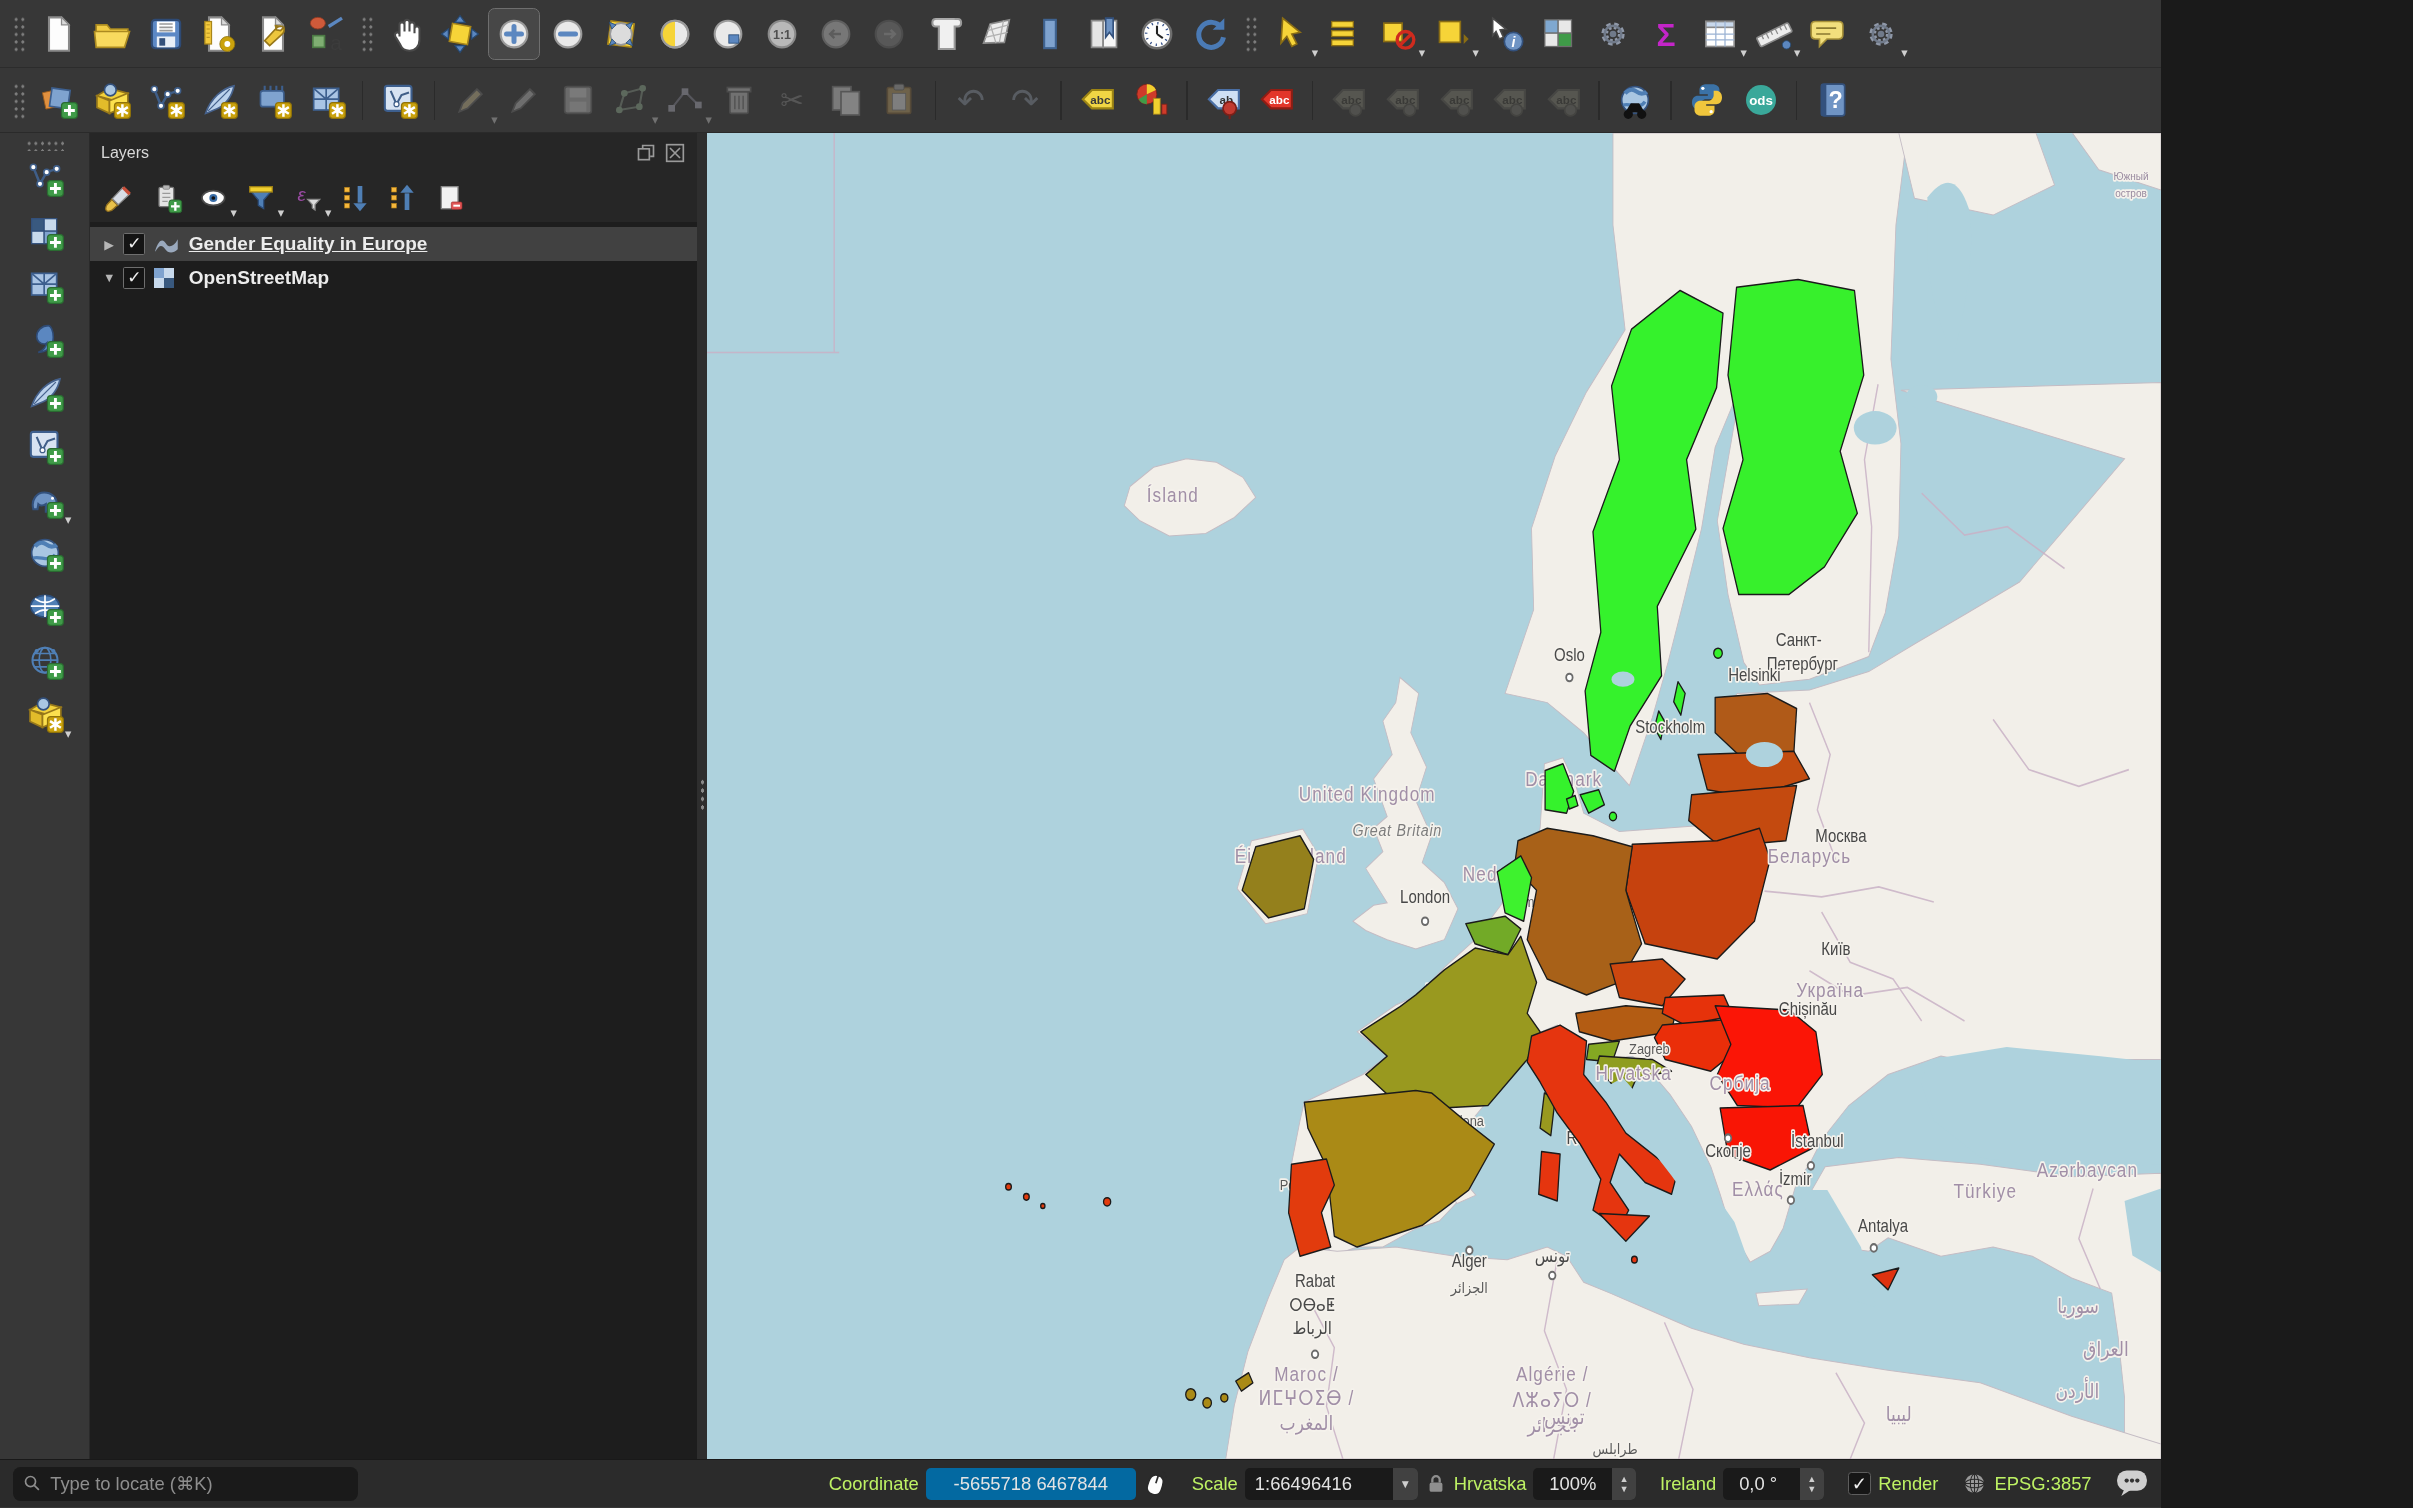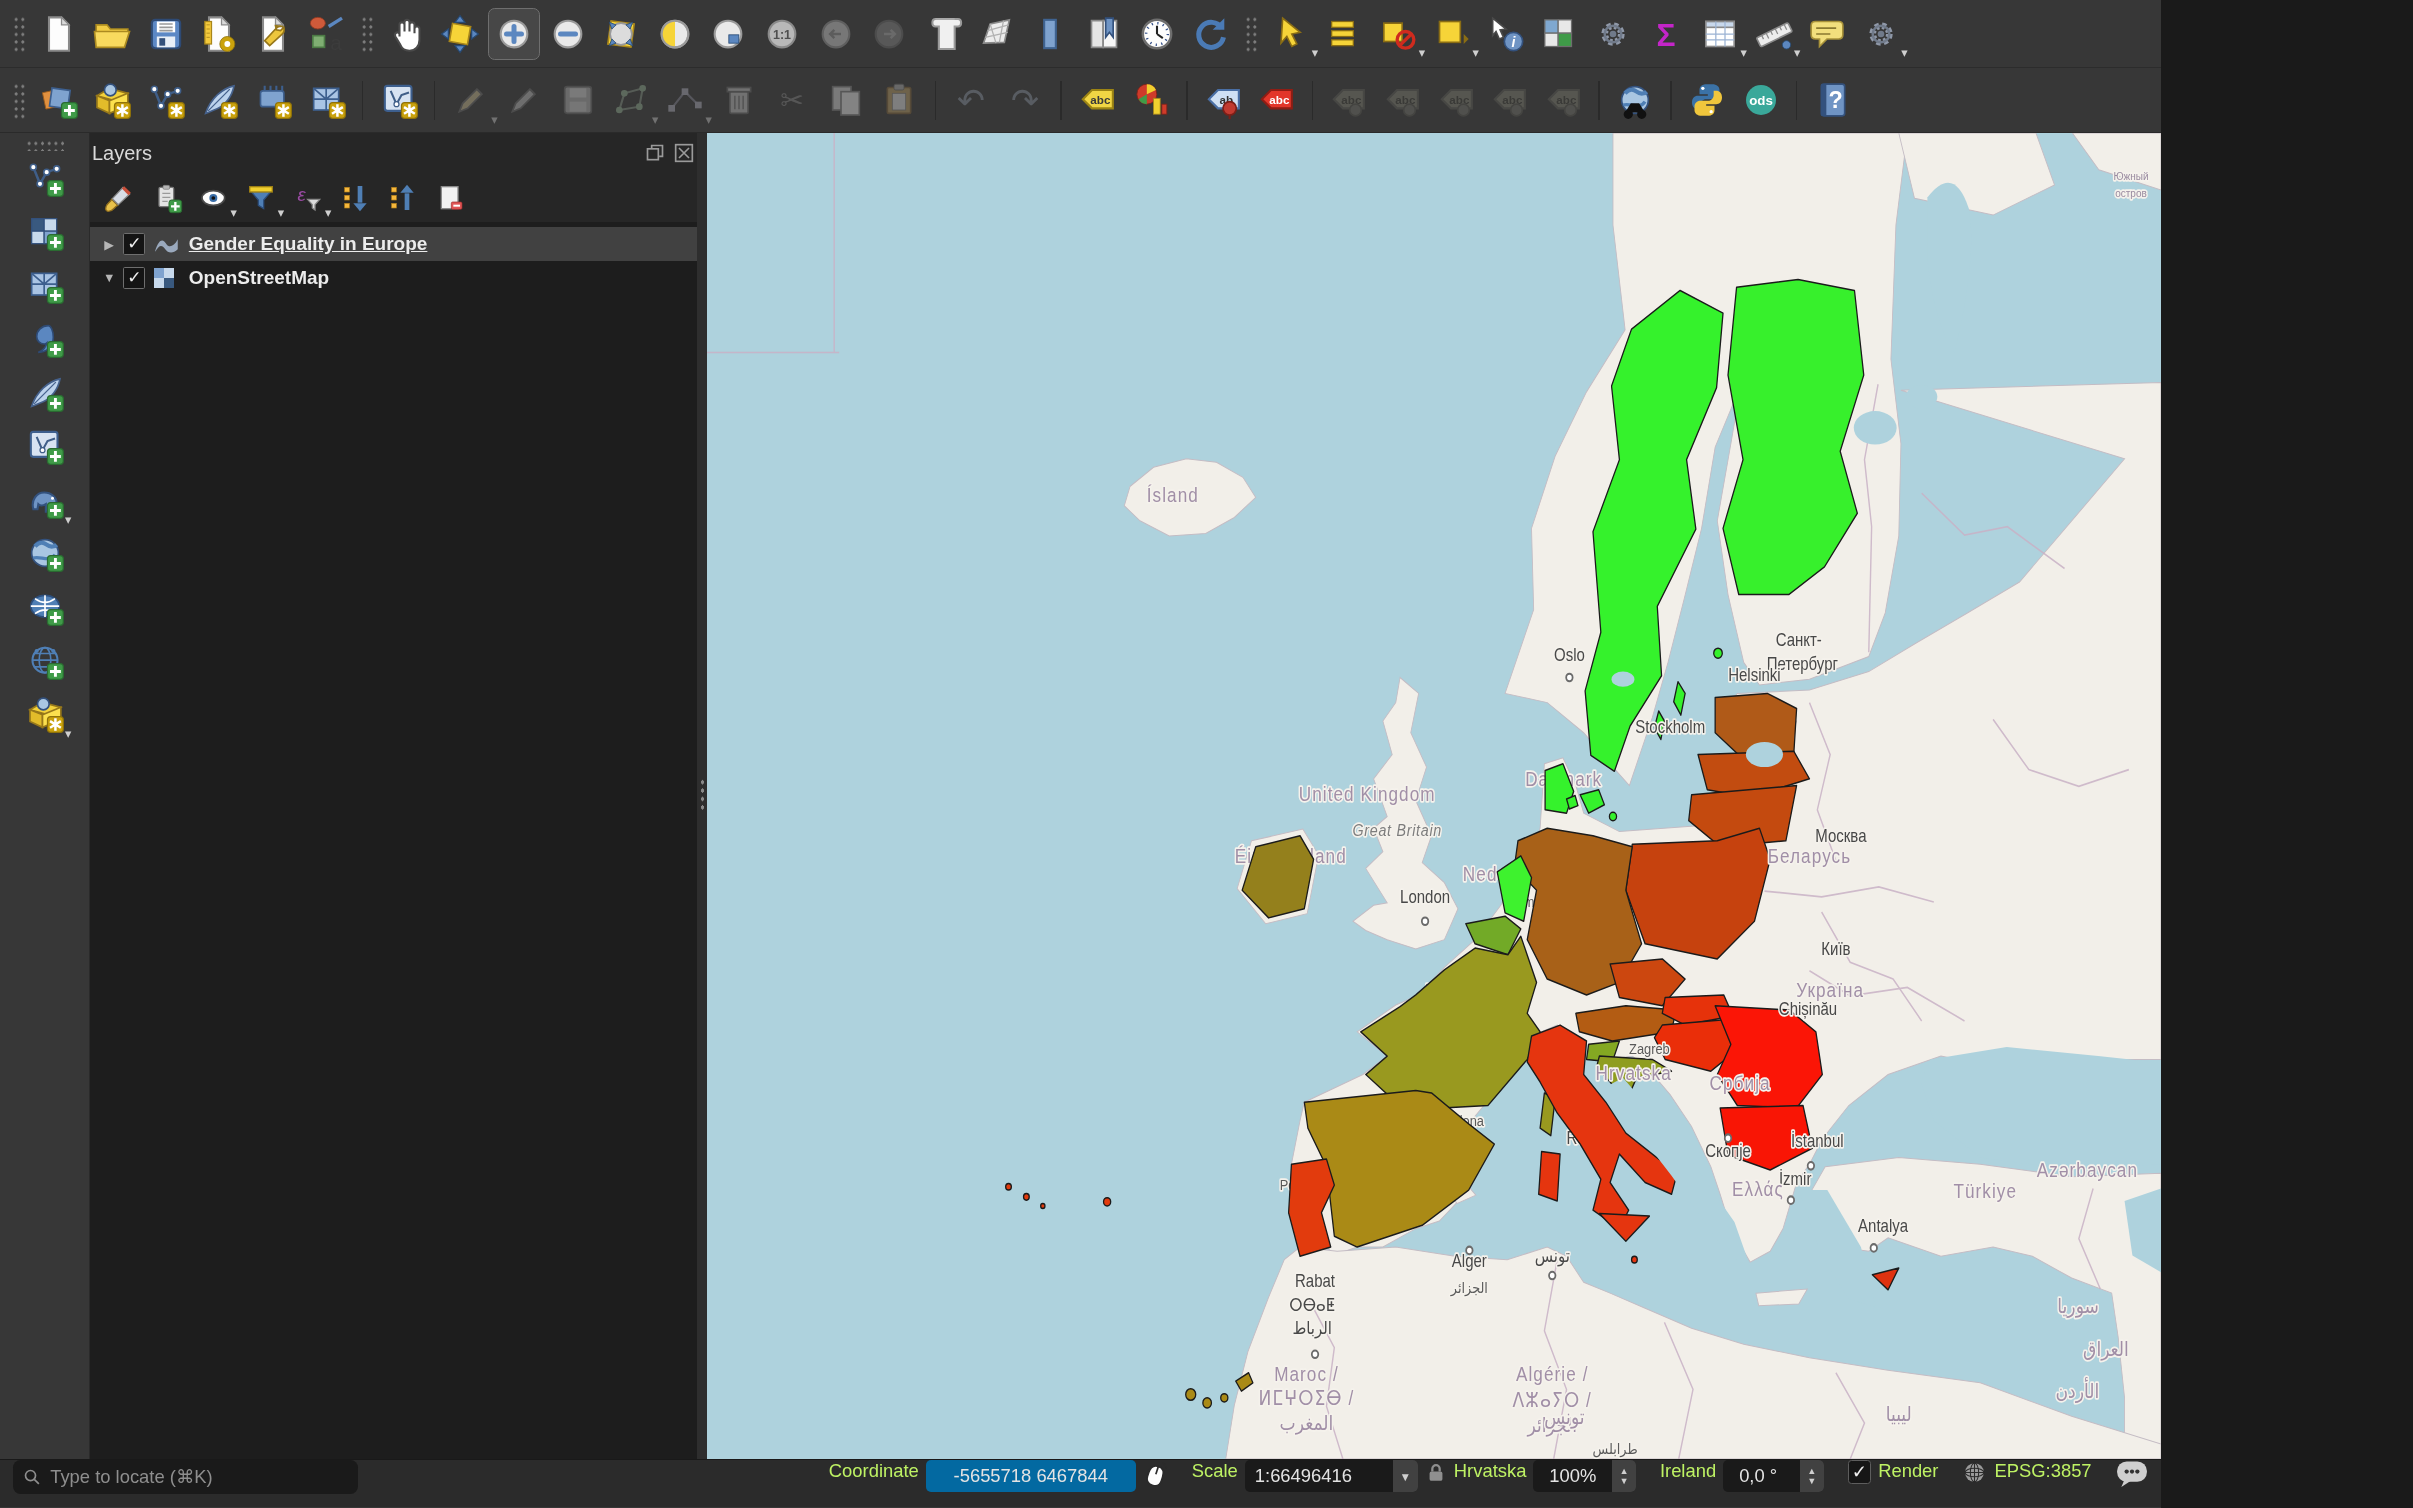--- a/index.html
+++ b/index.html
@@ -17,21 +17,21 @@
   .tbtn .dd{position:absolute;right:-0.8px;bottom:1.7px;font-size:12.6px;color:#cfcfcf;line-height:8.4px}
   .tgrip{width:13.4px;height:39px;margin:0 6.7px;flex:none;background-image:radial-gradient(#7d7d7d 1.4px,transparent 1.6px);background-size:6.7px 7.5px;background-position:0.8px 1.7px}
   .tgrip.h{width:39px;height:13.4px}
   .tsep{width:1.7px;height:39px;background:#2a2a2a;margin:0 8.4px;flex:none}
   
   #mainrow{display:flex;height:1327px;border-top:0.8px solid #2a2a2a}
   #lefttb{width:89px;background:#373737;display:flex;flex-direction:column;align-items:center;padding-top:5px;flex:none}
   #lefttb .tbtn{margin:0.8px 0}
   
   #layers-panel{width:608px;background:#262626;flex:none;display:flex;flex-direction:column;border-left:0.8px solid #2a2a2a}
-  #panel-header{height:40px;display:flex;align-items:center;padding:0 2px;color:#d9d9d9;font-size:20px}
+  #panel-header{height:40px;display:flex;align-items:center;padding:0 11px;color:#d9d9d9;font-size:16px}
   #panel-header .ph-btns{margin-left:auto;display:flex;gap:6.7px}
   .ph-btn{width:22px;height:22px;display:flex;align-items:center;justify-content:center}
   #panel-toolbar{height:49px;display:flex;align-items:center;padding:0 6.7px;gap:1.7px}
   #panel-toolbar .tbtn{width:44px;height:44px}
   #panel-toolbar .tbtn svg.ticon{width:32px;height:32px}
   #layer-tree{flex:1;background:#1d1d1d;padding-top:5px}
   .layer-row{height:34px;display:flex;align-items:center;color:#ececec;font-size:19px;font-weight:bold}
   .layer-row.selected{background:#414141}
   .layer-row.selected .layer-label{text-decoration:underline}
   .layer-exp{width:25px;text-align:center;color:#b5b5b5;font-size:12.6px;margin-left:6.7px}
@@ -47,21 +47,21 @@
   .admin{fill:none;stroke:#c9b2c6;stroke-width:2;opacity:.85}
   .country{stroke:#1b1b1b;stroke-width:1.8;stroke-linejoin:round}
   text.lbl{text-anchor:middle;paint-order:stroke;stroke:#f5f2ec;stroke-width:4px;stroke-linejoin:round}
   text.lbl-country{font-size:24px;fill:#a18fa7;letter-spacing:1.5px}
   text.lbl-city{font-size:21px;fill:#484848}
   text.lbl-citysm{font-size:18px;fill:#5a5a5a}
   text.lbl-phys{font-size:20px;fill:#7d7d7d;font-style:italic;letter-spacing:1px}
   text.lbl-tiny{font-size:14px;fill:#9a8ba0}
   .citydot{fill:#fff;stroke:#6b6b6b;stroke-width:2.5}
   
-  #statusbar{height:48px;background:#2b2b2b;border-top:0.8px solid #191919;display:flex;padding:0 13.4px;color:#d6d6d6;font-size:18.4px;gap:7px}
+  #statusbar{height:48px;background:#2b2b2b;border-top:0.8px solid #191919;display:flex;align-items:center;padding:0 13.4px;color:#d6d6d6;font-size:18.4px;gap:7px}
   #locate{width:345px;height:34px;background:#1a1a1a;border-radius:7.5px;display:flex;align-items:center;padding:0 10px;gap:8.4px;color:#8e8e8e;flex:none}
   .sb-input{height:32px;background:#0369a1;border-radius:5px;display:flex;align-items:center;justify-content:center;color:#e3e3e3;padding:0 11.7px}
   #coord-input{width:210px}
   .sb-combo{height:32px;background:#1a1a1a;border-radius:5px;display:flex;align-items:center;color:#e3e3e3;overflow:hidden}
   .sb-combo .val{padding:0 10px}
   .sb-combo .arrow{width:25px;height:32px;background:#414141;display:flex;align-items:center;justify-content:center;color:#cfcfcf;font-size:11.7px;margin-left:auto}
   .sb-spin{height:32px;background:#1a1a1a;border-radius:5px;display:flex;align-items:center;color:#e3e3e3;overflow:hidden}
   .sb-spin .val{padding:0 16px;min-width:77px}
   .sb-spin .arrows{width:23.5px;height:32px;background:#414141;display:flex;flex-direction:column;align-items:center;justify-content:center;color:#cfcfcf;font-size:9.2px;line-height:10px}
   .sb-label{color:#bef264}

